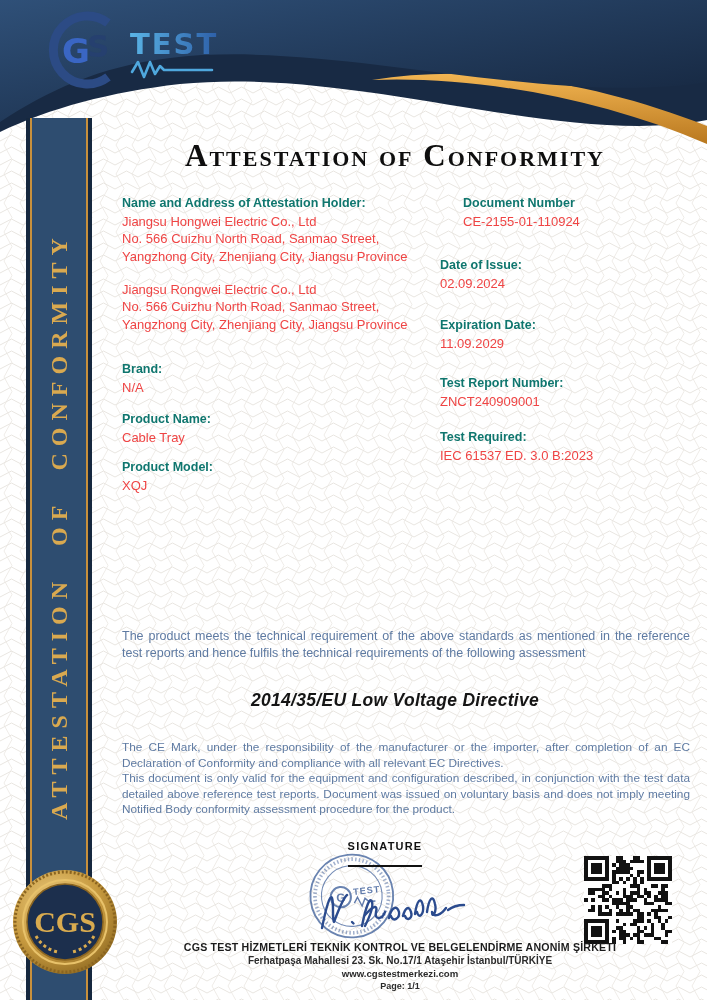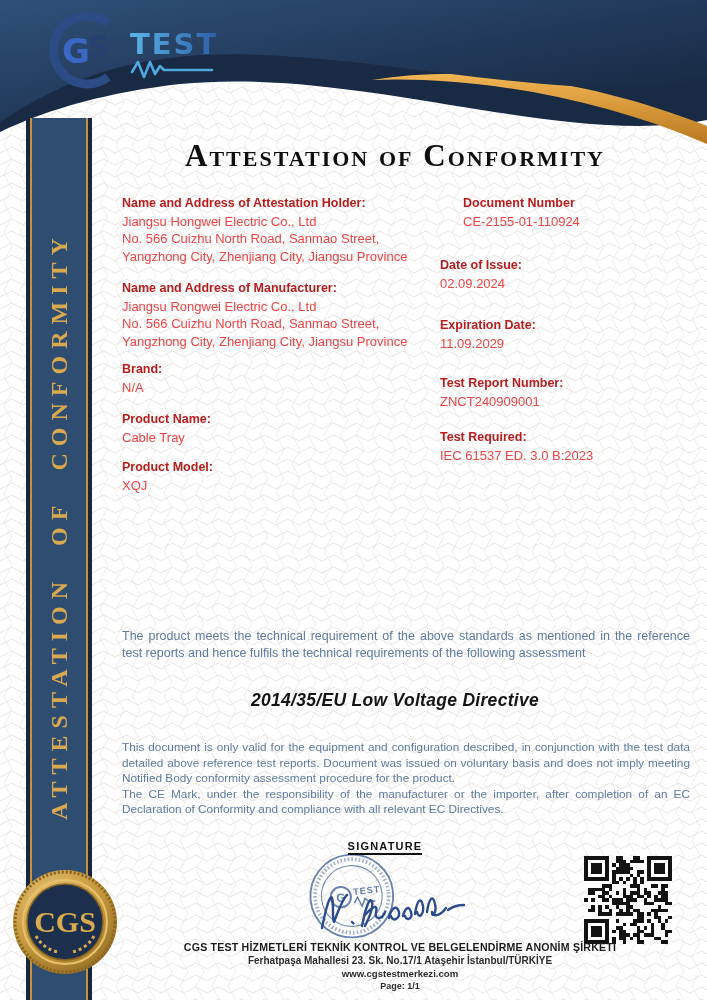--- a/index.html
+++ b/index.html
@@ -32,41 +32,41 @@
   .medallion{position:absolute;left:10px;top:862px;z-index:3;}
 
   .doc-title{
     position:absolute;top:138px;left:100px;width:590px;z-index:3;
     text-align:center;font-family:"Liberation Serif", serif;
     font-variant:small-caps;font-weight:bold;font-size:31px;
     letter-spacing:2px;color:#0e0e0e;
   }
 
   .block{position:absolute;z-index:3;}
-  .flabel{font-weight:bold;color:#b91c1c;font-size:12.5px;margin-bottom:3px;}
+  .flabel{font-weight:bold;color:#0f766e;font-size:12.5px;margin-bottom:3px;}
   .fvalue{color:#ef4444;font-size:13px;line-height:1.34;white-space:pre-line;}
 
   .statement{
     position:absolute;top:628px;left:122px;width:568px;z-index:3;
     color:#5e7aa2;font-size:12.5px;line-height:1.35;text-align:justify;
   }
   .directive{
     position:absolute;top:690px;left:100px;width:590px;z-index:3;
     text-align:center;font-weight:bold;font-style:italic;
     font-size:17.5px;color:#151515;letter-spacing:.3px;
   }
   .disclaimer{
     position:absolute;top:740px;left:122px;width:568px;z-index:3;
     color:#5e7aa2;font-size:11.8px;line-height:1.32;text-align:justify;
   }
   .disclaimer p{margin:0;}
 
   .sig-label-wrap{position:absolute;top:836px;left:280px;width:210px;text-align:center;z-index:4;}
   .sig-label{
-    display:inline-block;border-bottom:2px solid #111;padding-bottom:1px;
+    display:inline-block;border-bottom:2px solid #111;padding-bottom:13px;
     font-weight:bold;font-size:11px;letter-spacing:1.2px;color:#111;
   }
   .stamp{position:absolute;left:306px;top:850px;z-index:3;transform:rotate(-6deg);opacity:.92;}
   .handwriting{position:absolute;left:316px;top:876px;z-index:4;}
 
   .qr{position:absolute;left:584px;top:856px;width:88px;height:88px;z-index:3;background:#fff;}
 
   .footer{position:absolute;top:941px;left:100px;width:600px;text-align:center;z-index:3;color:#1b1b1b;}
   .footer .co{font-weight:bold;font-size:10.6px;letter-spacing:.2px;}
   .footer .ad{font-weight:bold;font-size:10px;color:#2b2b2b;margin-top:2px;}
@@ -153,21 +153,20 @@
   </div>
 
   <div class="doc-title">Attestation of Conformity</div>
 
   <div class="block" style="top:196px;left:122px;width:312px;">
     <div class="flabel">Name and Address of Attestation Holder:</div>
     <div class="fvalue">Jiangsu Hongwei Electric Co., Ltd
 No. 566 Cuizhu North Road, Sanmao Street, Yangzhong City, Zhenjiang City, Jiangsu Province</div>
   </div>
   <div class="block" style="top:281px;left:122px;width:312px;">
-    <div class="flabel">Name and Address of Manufacturer:</div>
     <div class="fvalue">Jiangsu Rongwei Electric Co., Ltd
 No. 566 Cuizhu North Road, Sanmao Street, Yangzhong City, Zhenjiang City, Jiangsu Province</div>
   </div>
   <div class="block" style="top:362px;left:122px;width:312px;">
     <div class="flabel">Brand:</div>
     <div class="fvalue">N/A</div>
   </div>
   <div class="block" style="top:460px;left:122px;width:312px;">
     <div class="flabel">Product Model:</div>
     <div class="fvalue">XQJ</div>
@@ -196,22 +195,22 @@
   <div class="block" style="top:430px;left:440px;width:250px;">
     <div class="flabel">Test Required:</div>
     <div class="fvalue">IEC 61537 ED. 3.0 B:2023</div>
   </div>
 
   <div class="statement">The product meets the technical requirement of the above standards as mentioned in the reference test reports and hence fulfils the technical requirements of the following assessment</div>
 
   <div class="directive">2014/35/EU Low Voltage Directive</div>
 
   <div class="disclaimer">
+    <p>The CE Mark, under the responsibility of the manufacturer or the importer, after completion of an EC Declaration of Conformity and compliance with all relevant EC Directives.</p>
     <p>This document is only valid for the equipment and configuration described, in conjunction with the test data detailed above reference test reports. Document was issued on voluntary basis and does not imply meeting Notified Body conformity assessment procedure for the product.</p>
-    <p>The CE Mark, under the responsibility of the manufacturer or the importer, after completion of an EC Declaration of Conformity and compliance with all relevant EC Directives.</p>
   </div>
 
   <div class="sig-label-wrap">
     <span class="sig-label">SIGNATURE</span>
   </div>
 
   <div class="stamp">
     <svg width="92" height="92" viewBox="0 0 100 100" xmlns="http://www.w3.org/2000/svg">
       <circle cx="50" cy="50" r="45" fill="none" stroke="#41619b" stroke-width="2" opacity="0.85"></circle>
       <circle cx="50" cy="50" r="40" fill="none" stroke="#41619b" stroke-width="4" opacity="0.55" stroke-dasharray="1.6,2.4"></circle>

